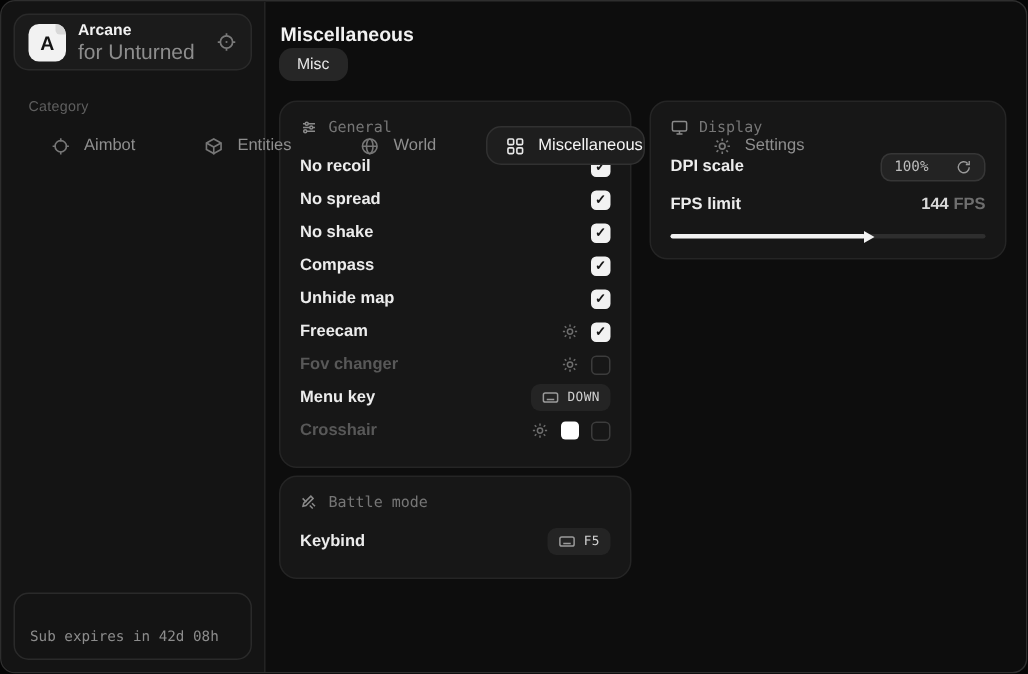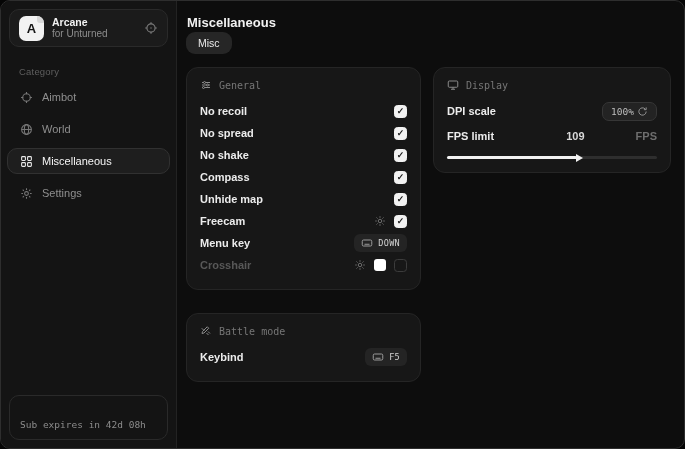--- a/index.html
+++ b/index.html
@@ -40,28 +40,28 @@
     display:flex; align-items:center; justify-content:center;
     position:relative; overflow:hidden;
   }
   .logo::after{
     content:""; position:absolute; right:-4px; top:-4px;
     width:11px; height:11px; background:#d8d8d8; border-radius:3px;
   }
   .logo span{ position:relative; z-index:1; }
   .brand-text { flex:1; line-height:1.15; }
   .brand-name { font-size:10.5px; font-weight:700; color:#f2f2f2; }
-  .brand-sub  { font-size:10px; color:#8d8d8d; }
+  .brand-sub  { font-size:14px; color:#8d8d8d; }
   .brand-icon { color:#7a7a7a; display:flex; }
 
   .cat-label {
     margin:11px 0 7px 18px;
     font-size:9.5px; color:#5f5f5f; letter-spacing:.2px;
   }
-  .nav { display:flex; flex-direction:column; gap:6px; }
+  .nav { display:flex; flex-direction:row; gap:20px;padding-left:14px; }
   .nav-item {
     height:26px; margin:0 6px;
     display:flex; align-items:center; gap:9px;
     padding-left:12px;
     font-size:11px; color:#8f8f8f;
     border:1px solid transparent; border-radius:10px;
     cursor:default;
   }
   .nav-item .ni { display:flex; color:#777; }
   .nav-item.active {
@@ -93,21 +93,21 @@
   .content { margin-top:13px; display:flex; gap:12px; align-items:flex-start; }
   .col-left  { width:235px; flex:0 0 235px; }
   .col-right { width:238px; flex:0 0 238px; }
 
   .card {
     background:#171717;
     border:1px solid #252525;
     border-radius:12px;
     padding:11px 13px 13px;
   }
-  .card + .card { margin-top:23px; }
+  .card + .card { margin-top:5px; }
   .card-head {
     display:flex; align-items:center; gap:7px;
     font-family:"DejaVu Sans Mono", monospace;
     font-size:10px; color:#767676;
     margin-bottom:9px;
   }
   .card-head .ci { display:flex; color:#8a8a8a; }
 
   .row {
     height:22px; display:flex; align-items:center; justify-content:space-between;
@@ -130,31 +130,31 @@
   .keychip {
     display:flex; align-items:center; gap:5px;
     background:#242424; border-radius:6px;
     padding:3px 7px;
     font-family:"DejaVu Sans Mono", monospace;
     font-size:8.5px; color:#d2d2d2; letter-spacing:.3px;
   }
   .keychip .ki { display:flex; color:#9a9a9a; }
 
   .dpi-chip {
-    display:flex; align-items:center; gap:3px;
+    display:flex; align-items:center; gap:18px;
     background:#232323; border:1px solid #363636; border-radius:7px;
     padding:3px 8px;
     font-family:"DejaVu Sans Mono", monospace;
     font-size:9.5px; color:#bdbdbd;
   }
   .dpi-chip .ri { display:flex; color:#9a9a9a; }
 
   .fps-value { font-size:11px; font-weight:700; }
   .fps-num  { color:#d9d9d9; }
-  .fps-unit { color:#6e6e6e;margin-left:48px; }
+  .fps-unit { color:#6e6e6e; }
 
   .slider { margin-top:9px; height:3px; background:#2e2e2e; border-radius:2px; position:relative; }
   .slider-fill { height:3px; background:#f2f2f2; border-radius:2px; position:relative; }
   .slider-thumb {
     position:absolute; right:-6px; top:50%; transform:translateY(-50%);
     width:0; height:0;
     border-top:4px solid transparent; border-bottom:4px solid transparent;
     border-left:7px solid #f2f2f2;
   }
   svg { display:block; }
@@ -187,20 +187,29 @@
 
     <div class="nav">
       <div class="nav-item">
         <span class="ni">
           <svg width="13" height="13" viewBox="0 0 24 24" fill="none" stroke="currentColor" stroke-width="2">
               <circle cx="12" cy="12" r="7"></circle>
               <path d="M12 2v4M12 18v4M2 12h4M18 12h4"></path>
             </svg>
         </span>
         <span>Aimbot</span>
+      </div>
+      <div class="nav-item">
+        <span class="ni">
+          <svg width="13" height="13" viewBox="0 0 24 24" fill="none" stroke="currentColor" stroke-width="2">
+              <path d="M21 8l-9-5-9 5v8l9 5 9-5z"></path>
+              <path d="M3 8l9 5 9-5M12 13v9"></path>
+            </svg>
+        </span>
+        <span>Entities</span>
       </div>
       <div class="nav-item">
         <span class="ni">
           <svg width="13" height="13" viewBox="0 0 24 24" fill="none" stroke="currentColor" stroke-width="2">
               <circle cx="12" cy="12" r="9"></circle>
               <ellipse cx="12" cy="12" rx="4" ry="9"></ellipse>
               <path d="M3 12h18"></path>
             </svg>
         </span>
         <span>World</span>
@@ -291,20 +300,32 @@
               <span class="gear">
                 <svg width="12" height="12" viewBox="0 0 24 24" fill="none" stroke="currentColor" stroke-width="2">
                     <circle cx="12" cy="12" r="3.5"></circle>
                     <path d="M12 2.5v3M12 18.5v3M2.5 12h3M18.5 12h3M5 5l2.1 2.1M16.9 16.9L19 19M19 5l-2.1 2.1M7.1 16.9L5 19"></path>
                   </svg>
               </span>
               <span class="checkbox checked">✓</span>
             </div>
           </div>
           <div class="row">
+            <span class="row-label disabled">Fov changer</span>
+            <div class="controls">
+              <span class="gear">
+                <svg width="12" height="12" viewBox="0 0 24 24" fill="none" stroke="currentColor" stroke-width="2">
+                    <circle cx="12" cy="12" r="3.5"></circle>
+                    <path d="M12 2.5v3M12 18.5v3M2.5 12h3M18.5 12h3M5 5l2.1 2.1M16.9 16.9L19 19M19 5l-2.1 2.1M7.1 16.9L5 19"></path>
+                  </svg>
+              </span>
+              <span class="checkbox">✓</span>
+            </div>
+          </div>
+          <div class="row">
             <span class="row-label">Menu key</span>
             <div class="controls">
               <span class="keychip">
                 <span class="ki">
                   <svg width="12" height="12" viewBox="0 0 24 24" fill="none" stroke="currentColor" stroke-width="2">
                       <rect x="2.5" y="6" width="19" height="12" rx="2.5"></rect>
                       <path d="M7 14.5h10"></path>
                     </svg>
                 </span>
                 <span>DOWN</span>
@@ -376,21 +397,21 @@
                       <path d="M20 3v5h-5"></path>
                     </svg>
                 </span>
               </span>
             </div>
           </div>
 
           <div class="row" style="margin-top:3px;">
             <span class="row-label">FPS limit</span>
             <span class="fps-value">
-              <span class="fps-num">109</span>
+              <span class="fps-num">144</span>
               <span class="fps-unit">FPS</span>
             </span>
           </div>
 
           <div class="slider">
             <div class="slider-fill" style="width: 62%;">
               <div class="slider-thumb"></div>
             </div>
           </div>
         </div>

